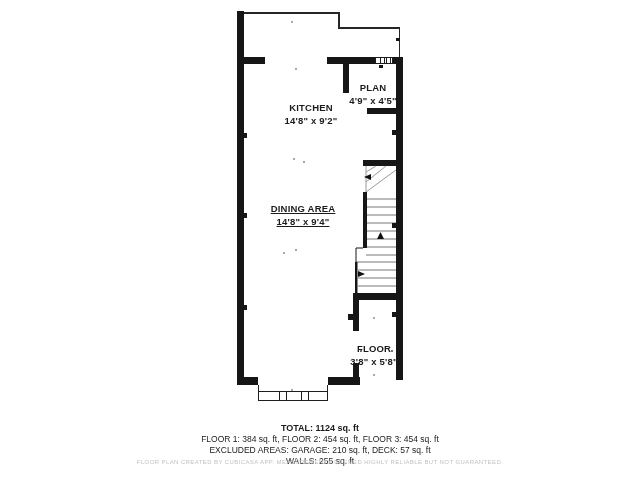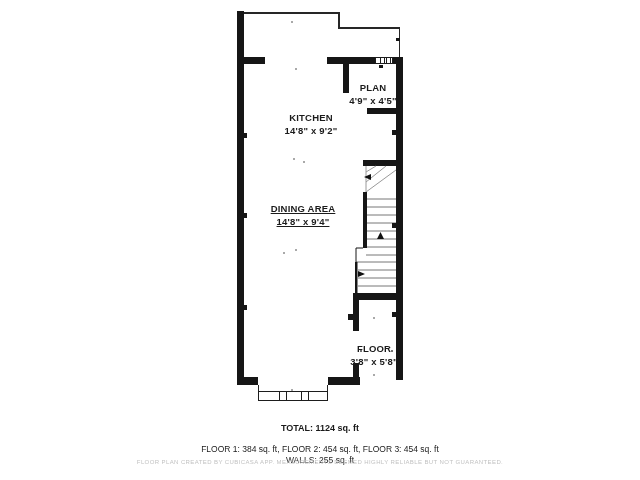--- a/index.html
+++ b/index.html
@@ -8,21 +8,21 @@
   .wall{position:absolute;background:#161616;}
   .tline{position:absolute;background:#262626;}
   .window{position:absolute;background:#ffffff;border:1px solid #1d1d1d;box-sizing:border-box;}
   .mullion{position:absolute;top:0;bottom:0;border-left:1px solid #1d1d1d;border-right:1px solid #1d1d1d;}
   .tick{position:absolute;background:#161616;}
   .speck{position:absolute;width:2px;height:2px;background:#8d8d8d;border-radius:50%;}
   .room-label{position:absolute;transform:translateX(-50%);text-align:center;white-space:nowrap;
               color:#1b1b1b;font-size:9.5px;font-weight:700;line-height:12.5px;letter-spacing:.2px;}
   .room-label .dims{font-weight:600;}
   .summary{position:absolute;left:0;right:0;top:423px;text-align:center;color:#1a1a1a;}
-  .summary .total{font-size:9px;font-weight:700;margin-bottom:11px;}
+  .summary .total{font-size:9px;font-weight:700;margin-bottom:1px;}
   .summary .line{font-size:8.5px;font-weight:400;margin-bottom:1px;}
   .disclaimer{position:absolute;left:0;right:0;top:459px;text-align:center;
               font-size:6px;color:#c2c2c2;letter-spacing:.4px;}
   svg line{stroke-width:1;}
 </style>
 </head>
 <body>
 
 <div class="canvas">
 
@@ -113,34 +113,35 @@
   <div class="speck" style="left:291px;top:389px;"></div>
   <div class="speck" style="left:373px;top:317px;"></div>
   <div class="speck" style="left:373px;top:374px;"></div>
   <div class="speck" style="left:360px;top:350px;background:#444;"></div>
   <div class="speck" style="left:391px;top:350px;background:#444;"></div>
 
   <div class="room-label" style="left:373px;top:82px;">
     <div>PLAN</div>
     <div class="dims">4'9" x 4'5"</div>
   </div>
-  <div class="room-label" style="left:311px;top:112px;">
+  <div class="room-label" style="left:311px;top:102px;">
     <div>KITCHEN</div>
     <div class="dims">14'8" x 9'2"</div>
   </div>
   <div class="room-label" style="left:303px;top:203px;text-decoration:underline;">
     <div>DINING AREA</div>
     <div class="dims">14'8" x 9'4"</div>
   </div>
   <div class="room-label" style="left:374px;top:343px;">
     <div>FLOOR</div>
     <div class="dims">3'8" x 5'8"</div>
   </div>
 
   <div class="summary">
     <div class="total">TOTAL: 1124 sq. ft</div>
     <div class="line">FLOOR 1: 384 sq. ft, FLOOR 2: 454 sq. ft, FLOOR 3: 454 sq. ft</div>
+    <div class="line">EXCLUDED AREAS: GARAGE: 210 sq. ft, DECK: 57 sq. ft</div>
     <div class="line">WALLS: 255 sq. ft</div>
   </div>
 
   <div class="disclaimer">FLOOR PLAN CREATED BY CUBICASA APP. MEASUREMENTS DEEMED HIGHLY RELIABLE BUT NOT GUARANTEED.</div>
 
 </div>
 
 </body></html>

